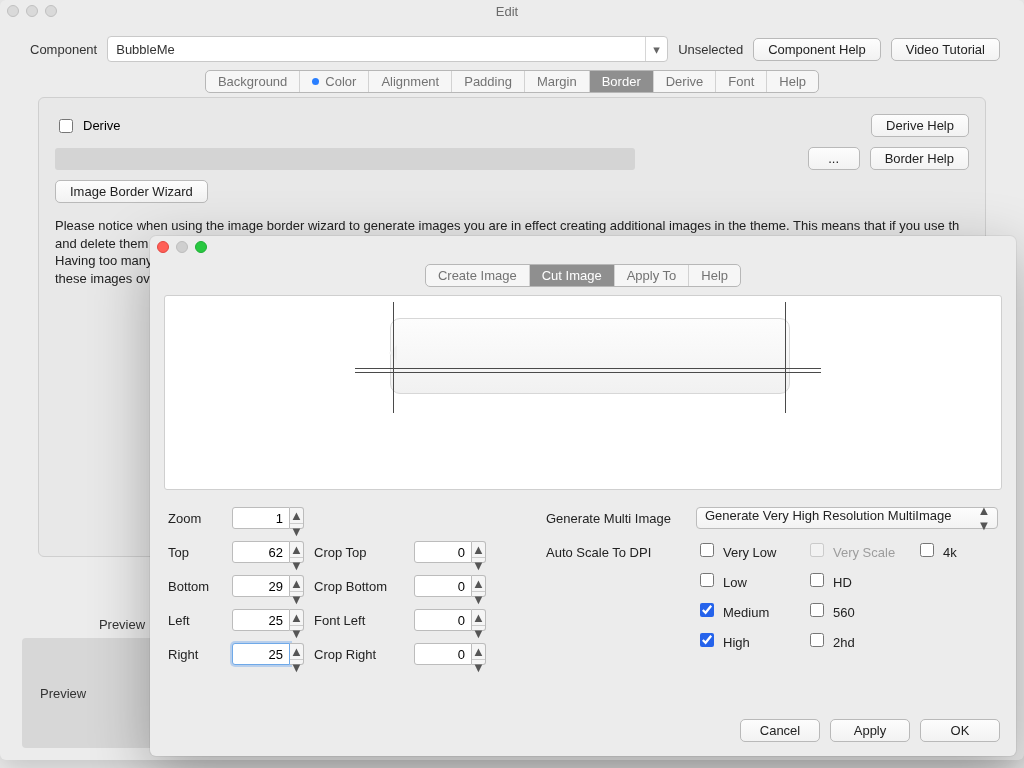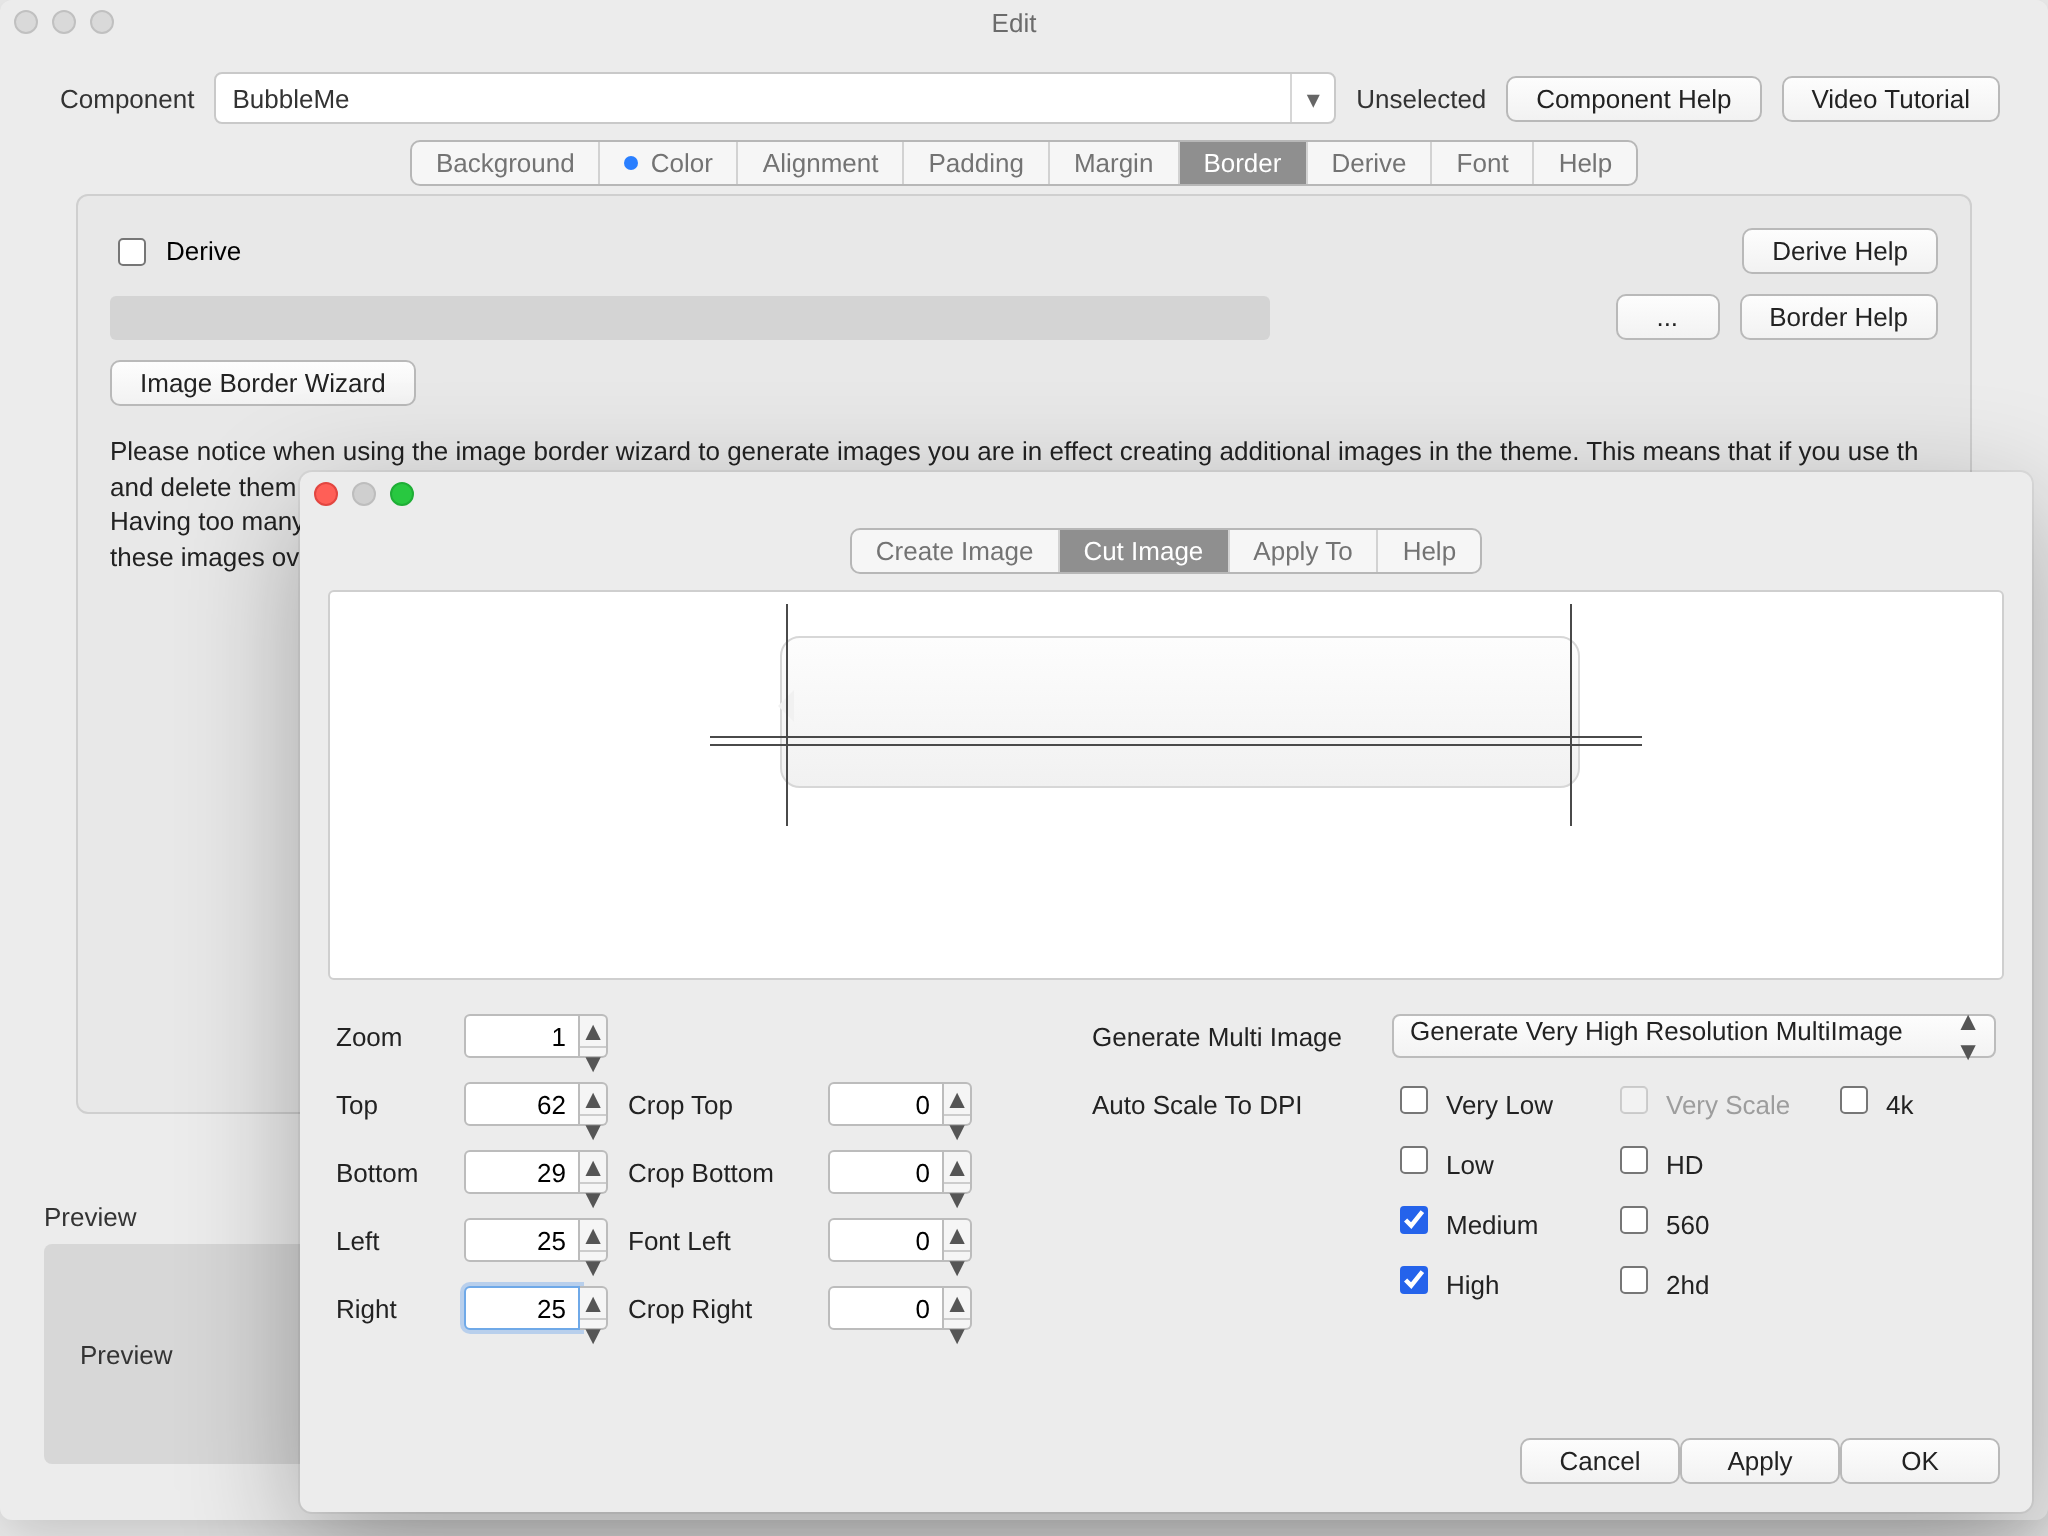--- a/index.html
+++ b/index.html
@@ -52,21 +52,21 @@
   .chk { display:flex; align-items:center; gap:7px; }
   .chk input { width:14px; height:14px; }
   .graybox { height: 22px; background:#d4d4d4; border-radius:3px; }
 
   .wizard-text {
     margin-top: 14px; color:#222; line-height: 1.35; white-space: pre-line;
     font-size: 13px;
   }
 
   
-  #preview-wrap { position:absolute; left:22px; bottom: 28px; width: 200px; }
+  #preview-wrap { position:absolute; left:22px; bottom: 12px; width: 200px; text-align: center; }
   #preview-wrap .hdr { color:#333; margin-bottom:6px;}
   .preview-box { background:#d7d7d7; border-radius:4px; height: 110px;
     display:flex; align-items:center; justify-content:flex-start; padding-left:18px; color:#333;}
 
   
   #win-front {
     position:absolute; left:150px; top:236px; width:866px; height:520px;
     background:#ececec; border-radius:6px;
     box-shadow: 0 18px 60px rgba(0,0,0,.30), 0 0 0 1px rgba(0,0,0,.05);
     display:flex; flex-direction:column;
@@ -128,21 +128,21 @@
   .dropdown .dchev { position:absolute; right:4px; top:0; bottom:0; width:18px;
     display:flex; flex-direction:column; align-items:center; justify-content:center;
     font-size:7px; color:#555;}
   .chk-grid { display:grid; grid-template-columns: 110px 110px 80px; row-gap:10px; margin-left:150px;}
   .chk-grid label { display:flex; align-items:flex-end; gap:6px; color:#222; }
   .chk-grid label.disabled { color:#9d9d9d; }
   .chk-grid input { width:14px; height:14px; accent-color:#2563eb;}
   .chk-grid .col3 { grid-column:3; }
 
   
-  .footer { margin-top:auto; padding: 0 16px 14px 0; display:flex; justify-content:flex-end; }
+  .footer { margin-top:auto; padding: 0 16px 14px 0; display:flex; justify-content:flex-end; gap:10px;}
   .footer .mac-btn { min-width: 80px; }
 </style>
 </head>
 <body>
 
 <div id="win-back">
   <div class="titlebar">
     <div class="dot"></div>
     <div class="dot"></div>
     <div class="dot"></div>

